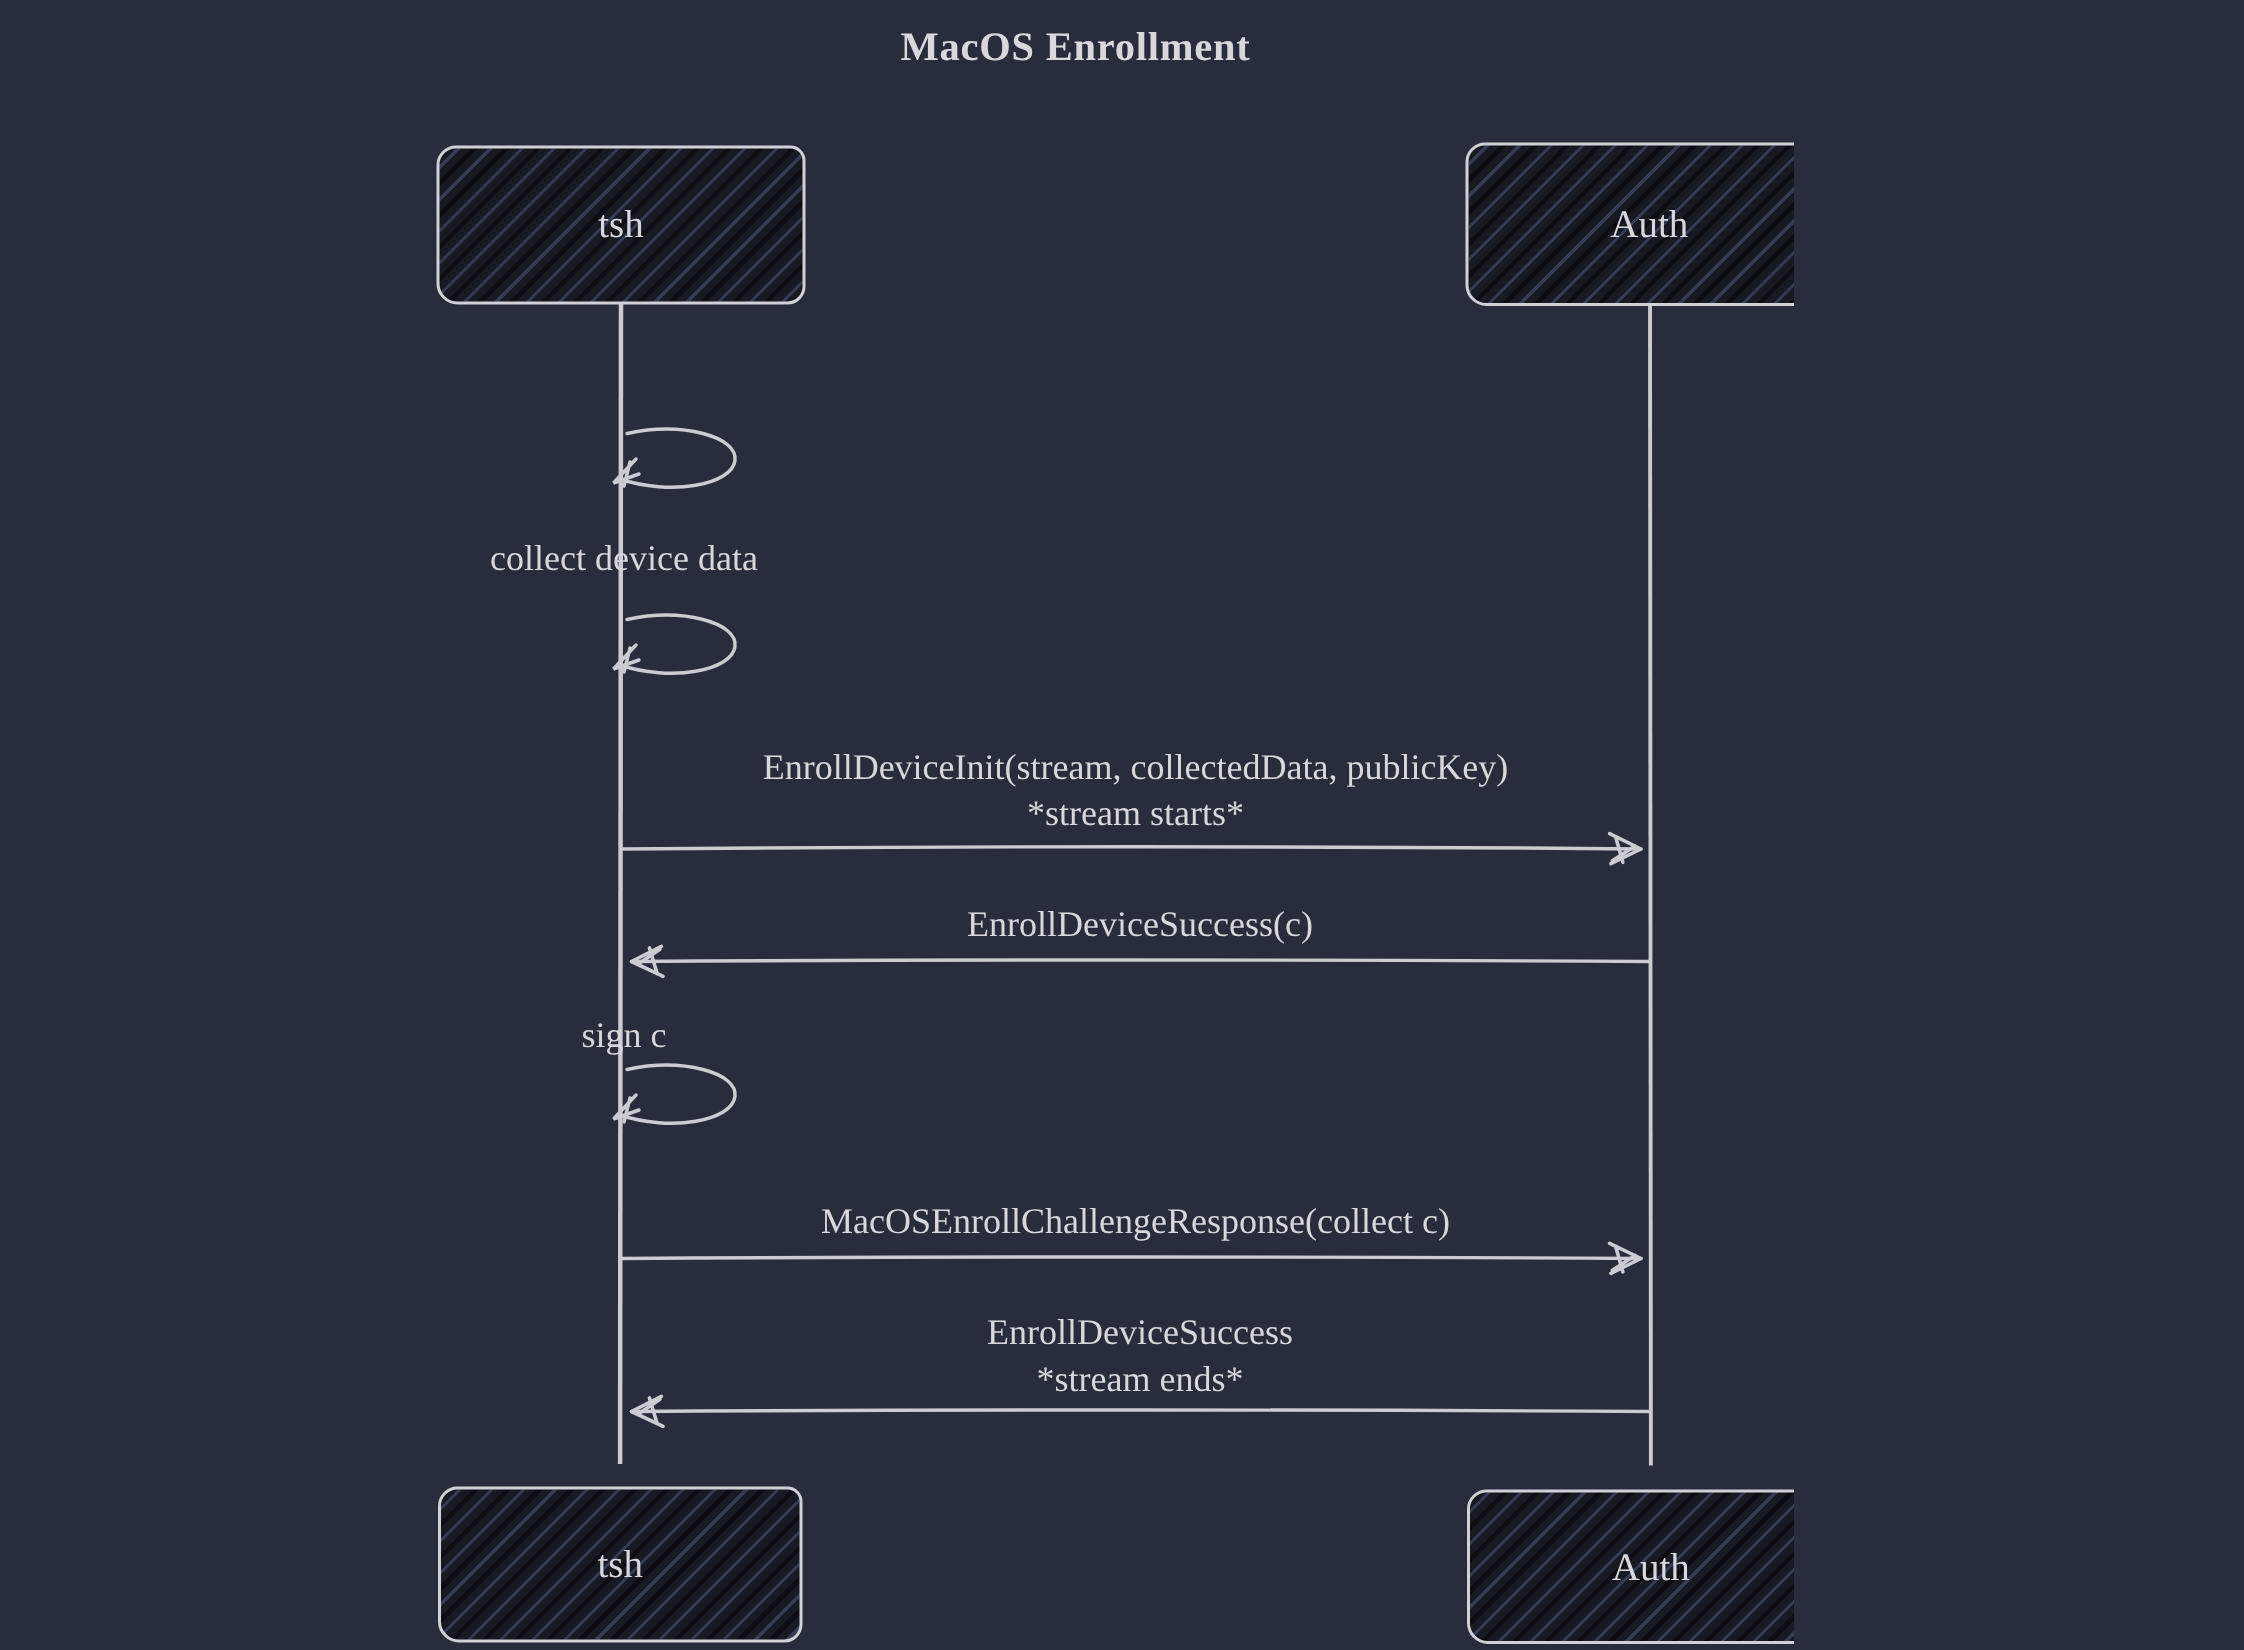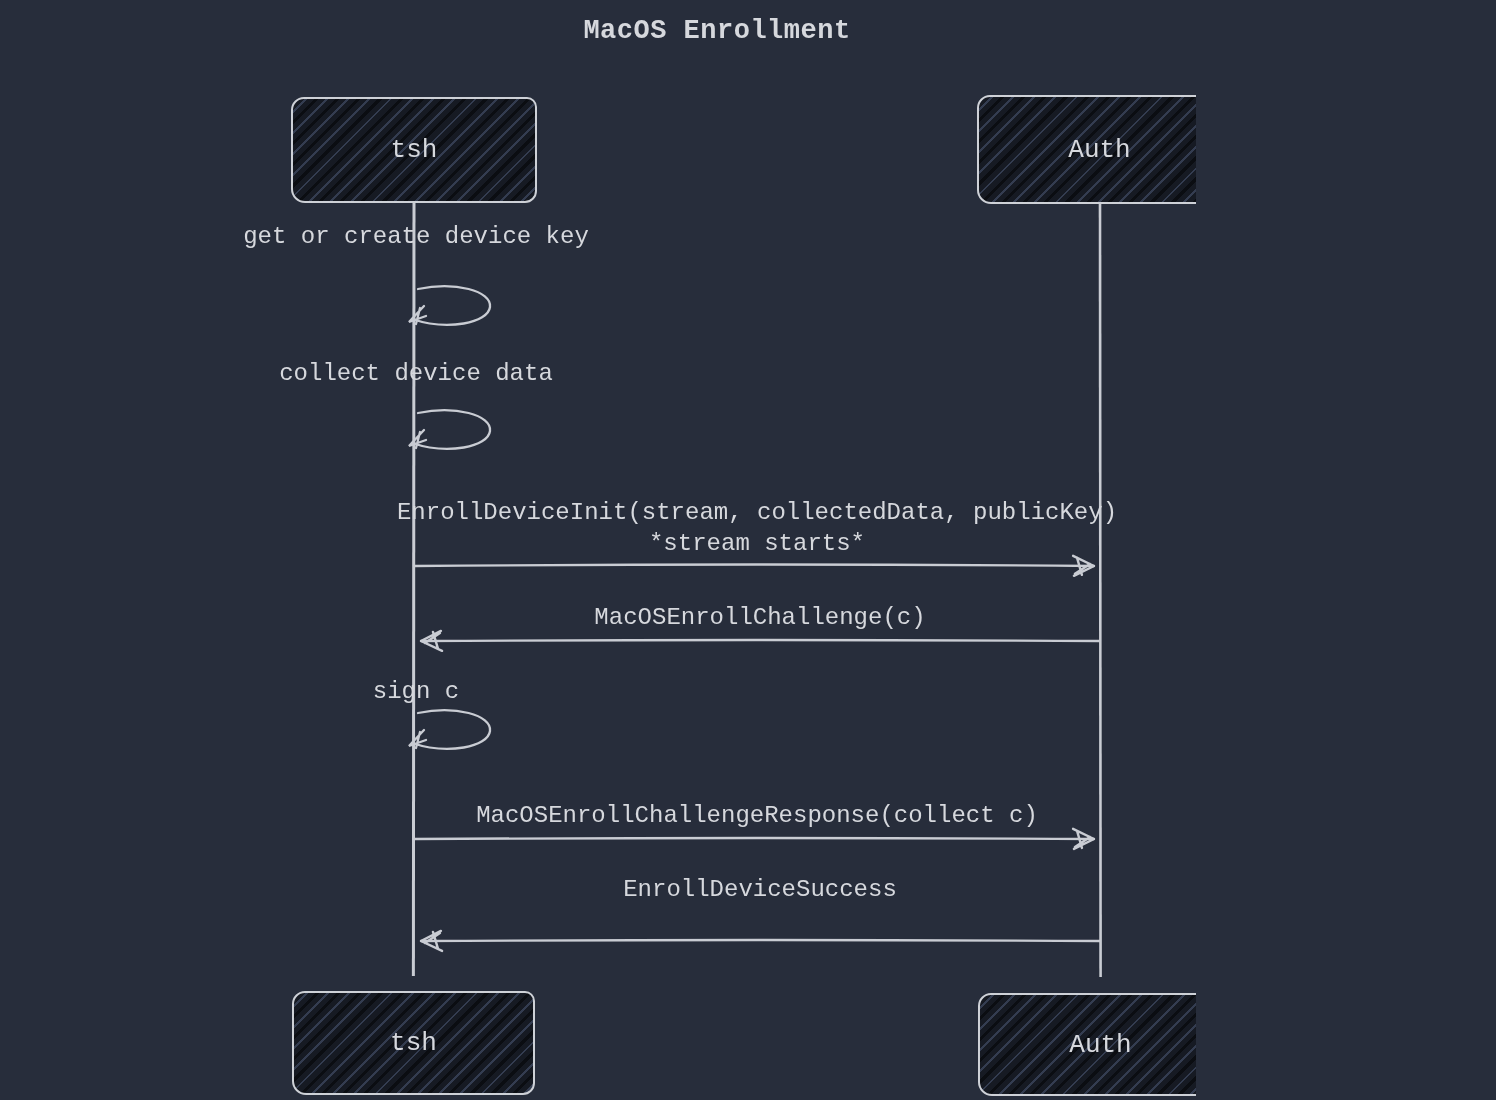--- a/index.html
+++ b/index.html
@@ -8,21 +8,21 @@
     --text:#d6d8dd;
     --box-border:#ced1d7;
   }
   *{margin:0;padding:0;box-sizing:border-box;}
   html,body{background:var(--bg);}
   .canvas{
     position:relative;
     width:1196px;height:1100px;
     background:var(--bg);
     overflow:hidden;
-    font-family:Liberation Mono, monospace;
+    font-family:Liberation Serif, serif;
     color:var(--text);
   }
   .title{
     position:absolute;
     left:717px;top:16px;
     transform:translateX(-50%);
     font-size:27px;font-weight:700;
     letter-spacing:.5px;
     white-space:nowrap;
   }
@@ -94,36 +94,36 @@
     <span>Auth</span>
   </div>
   <div class="actor-box" style="left:292px;top:975px;width:243px;height:104px;">
     <span>tsh</span>
   </div>
   <div class="actor-box" style="left:978px;top:977px;width:245px;height:103px;">
     <span>Auth</span>
   </div>
 
   <div class="label" style="left:416px;top:221px;">
-    <div>get or create device key</div>
   </div>
   <div class="label" style="left:416px;top:358px;">
     <div>collect device data</div>
   </div>
   <div class="label" style="left:416px;top:676px;">
     <div>sign c</div>
   </div>
 
   <div class="label" style="left:757px;top:497px;">
     <div>EnrollDeviceInit(stream, collectedData, publicKey)</div>
     <div>*stream starts*</div>
   </div>
   <div class="label" style="left:760px;top:602px;">
-    <div>MacOSEnrollChallenge(c)</div>
+    <div>EnrollDeviceSuccess(c)</div>
   </div>
   <div class="label" style="left:757px;top:800px;">
     <div>MacOSEnrollChallengeResponse(collect c)</div>
   </div>
   <div class="label" style="left:760px;top:874px;">
     <div>EnrollDeviceSuccess</div>
+    <div>*stream ends*</div>
   </div>
 
 </div>
 
 </body></html>

